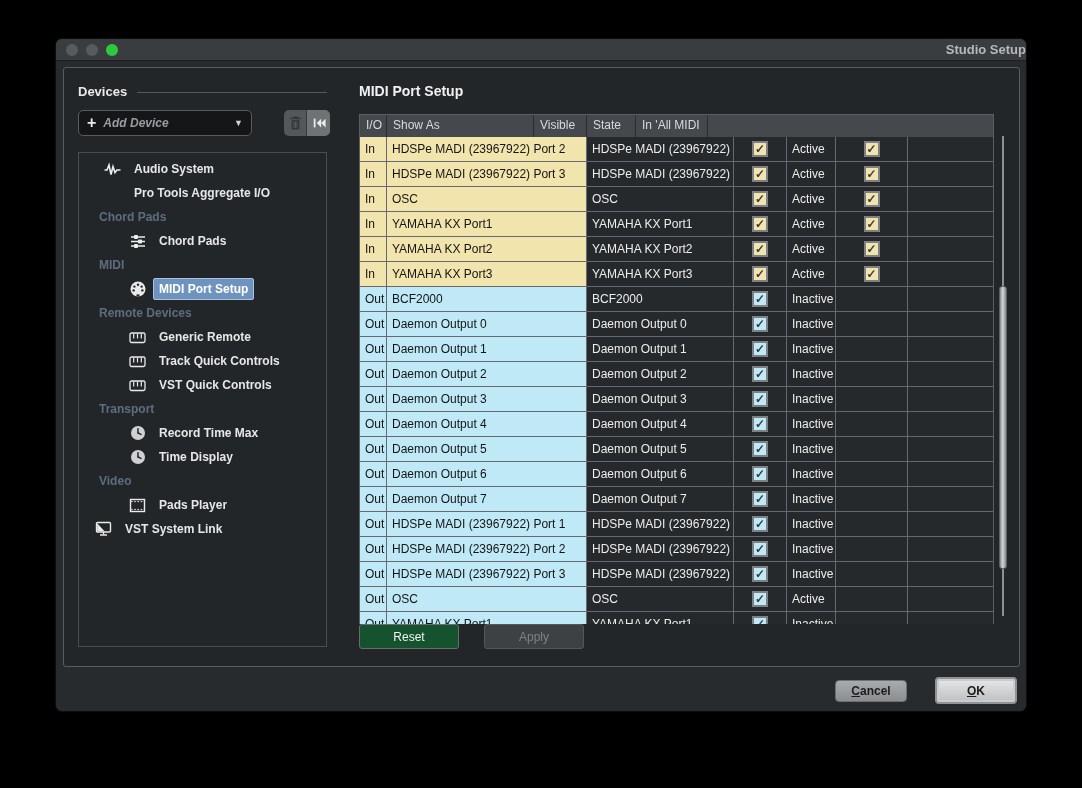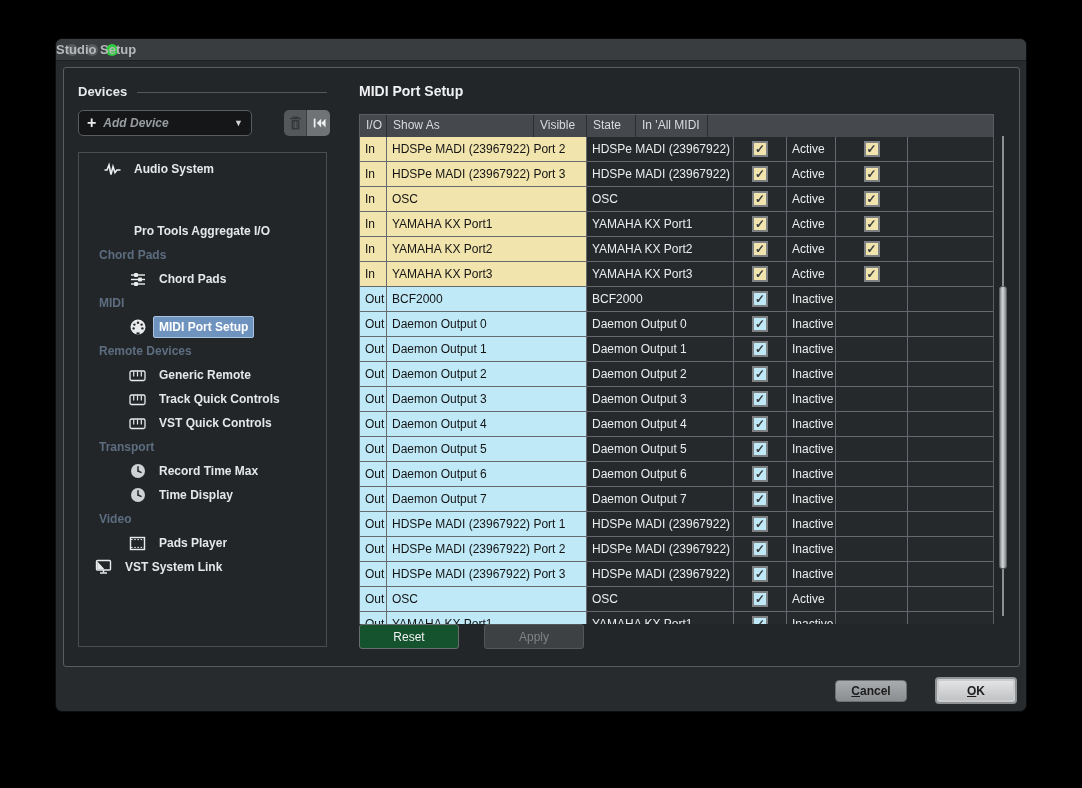--- a/index.html
+++ b/index.html
@@ -6,21 +6,21 @@
     font-family:"Liberation Sans",sans-serif;-webkit-font-smoothing:antialiased;}
   *{box-sizing:border-box;}
   .window{position:absolute;left:55px;top:38px;width:972px;height:674px;
     background:#282b2e;border-radius:7px;overflow:hidden;border:1px solid #0c0d0e;}
   .titlebar{position:absolute;left:0;top:0;width:100%;height:22px;background:#3a3d40;
     border-bottom:1px solid #1d1f21;}
   .lights{position:absolute;left:10px;top:5px;display:flex;gap:8px;}
   .light{width:12px;height:12px;border-radius:50%;display:inline-block;}
   .light.dim{background:#585b5e;}
   .light.green{background:#2fc940;}
-  .title{position:absolute;left:0;right:0;top:3px;text-align:left;color:#b6b8ba;
+  .title{position:absolute;left:0;right:0;top:3px;text-align:right;color:#b6b8ba;
     font-size:13px;font-weight:bold;}
   .panel{position:absolute;left:7px;top:28px;width:957px;height:600px;
     background:#232629;border:1px solid #5a5d60;border-radius:3px;}
   
   .devices-label{position:absolute;left:14px;top:16px;color:#e8e9ea;font-size:13px;font-weight:bold;}
   .devices-rule{position:absolute;left:73px;top:24px;width:190px;height:1px;background:#55585b;}
   .add-device{position:absolute;left:14px;top:42px;width:174px;height:26px;background:#141618;
     border:1px solid #595c5f;border-radius:5px;display:flex;align-items:center;padding:0 8px;cursor:default;}
   .add-device .plus{color:#e8e9ea;font-size:16px;font-weight:bold;margin-right:7px;line-height:1;}
   .add-device .add-label{color:#9a9da0;font-size:12px;font-style:italic;font-weight:bold;flex:1;}
@@ -31,21 +31,21 @@
     justify-content:center;}
   .tool.trash{background:#55585b;border-right:1px solid #3a3d40;}
   .tool.collapse{background:#707376;}
   .tree{position:absolute;left:14px;top:84px;width:249px;height:495px;border:1px solid #4a4d50;
     padding-top:4px;}
   .tree-row{height:24px;display:flex;align-items:center;font-size:12px;}
   .tree-row .ticon{width:17px;height:17px;display:flex;align-items:center;justify-content:center;margin-right:7px;}
   .tree-row.section{padding-left:20px;color:#5d6d80;font-weight:bold;}
   .tree-row.item{color:#e6e7e8;font-weight:bold;}
   .tree-row.lvl0{padding-left:25px;}
-  .tree-row.lvl0.noicon{padding-left:49px;margin-top:38px;}
+  .tree-row.lvl0.noicon{padding-left:49px;}
   .tree-row.lvl1{padding-left:50px;}
   .tree-row.lvl0m{padding-left:16px;}
   .tlabel{padding:3px 5px;border-radius:2px;border:1px solid transparent;}
   .tree-row.selected .tlabel{background:#6e93bf;border-color:#a9c5e1;color:#fff;}
   
   .main-title{position:absolute;left:295px;top:15px;color:#f0f1f2;font-size:14px;font-weight:bold;}
   .table{position:absolute;left:295px;top:46px;width:635px;border:1px solid #5a5e62;border-bottom:none;}
   .thead{display:flex;height:22px;background:#45484c;}
   .hcell{color:#d9dbdd;font-size:12px;padding:3px 6px;border-right:1px solid #2b2e31;
     white-space:nowrap;overflow:hidden;}

